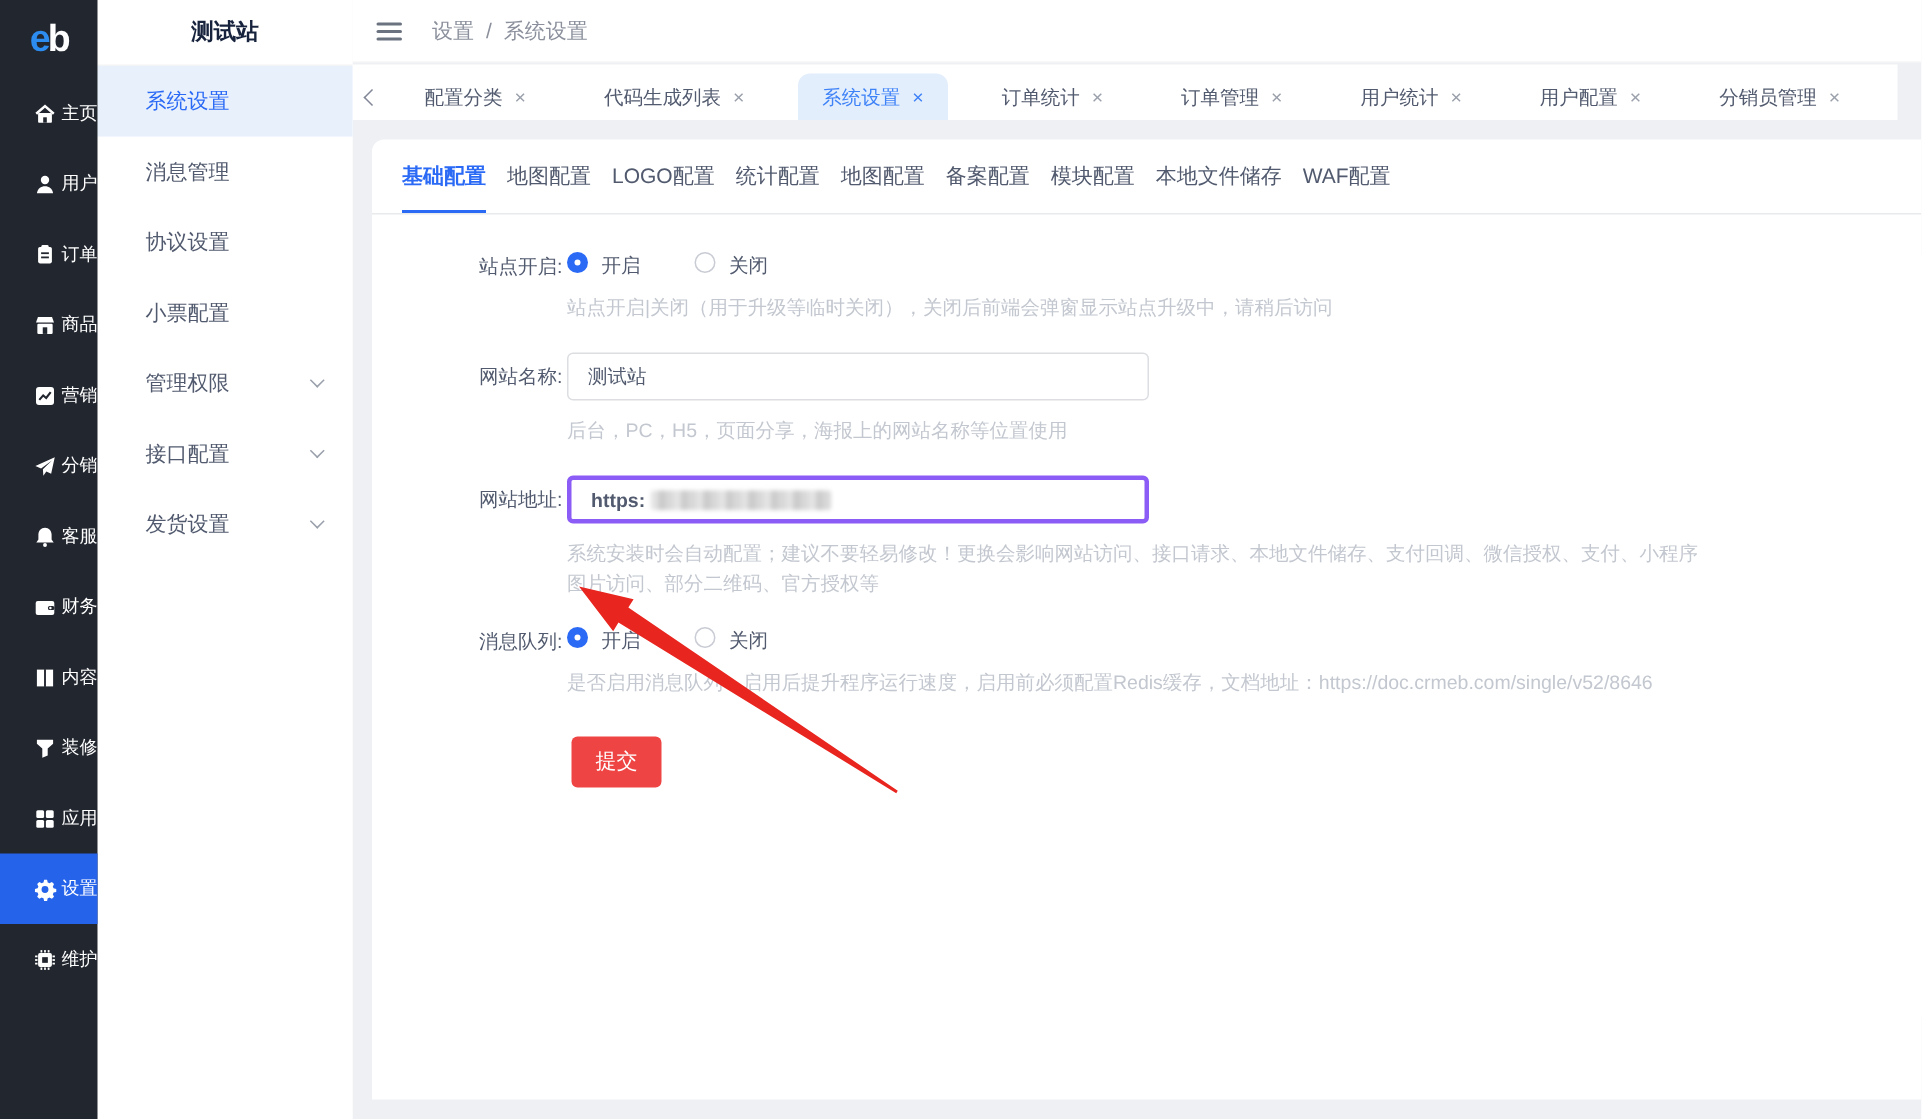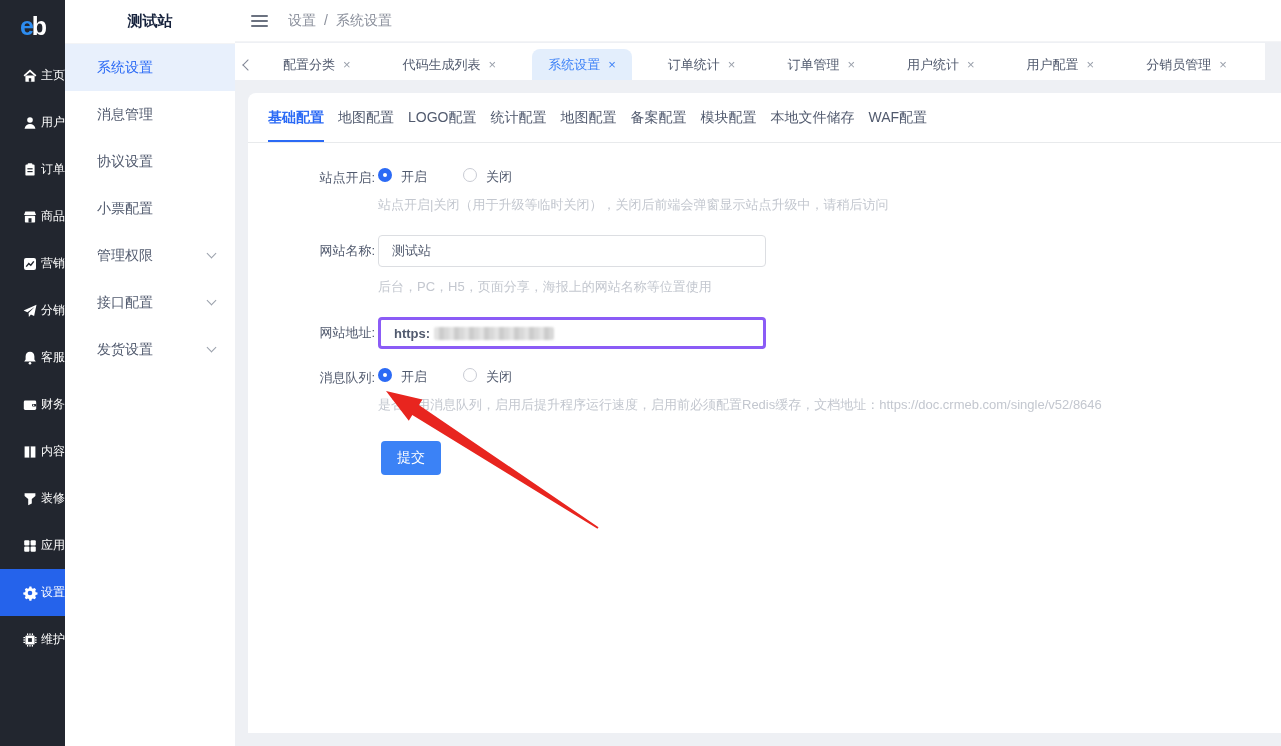--- a/index.html
+++ b/index.html
@@ -54,21 +54,21 @@
   .radio.on { background:#2b6af5; }
   .radio.on::after { content:""; position:absolute; left:5px; top:5px; width:4px; height:4px; border-radius:50%; background:#fff; }
   .radio.off { background:#fff; border:1px solid #c9ccd4; }
   .radio-label { font-size:13px; color:#515a6e; margin-left:9px; cursor:pointer; }
   .radio-pair + .radio-pair { margin-left:36px; }
   .radio-pair { display:flex; align-items:flex-start; }
   .hint { font-size:13px; color:#c3c7cf; margin-top:10px; line-height:20px; max-width:758px; }
   .text-input { width:388px; height:32px; border:1px solid #dcdee2; border-radius:4px; padding:0 13px; font-size:13px; color:#515a6e; outline:none; background:#fff; }
   .fake-input { width:388px; height:32px; border:3px solid #8b5cf6; border-radius:4px; padding:0 13px; display:flex; align-items:center; gap:4px; font-size:13px; color:#515a6e; font-weight:bold; cursor:text; }
   .masked { width:120px; height:13px; border-radius:2px; background:repeating-linear-gradient(90deg,#e3e3e3 0 5px,#cccccc 5px 10px,#d8d8d8 10px 15px); filter:blur(1.3px); }
-  .submit-btn { margin-left:133px; margin-top:6px; background:#3b82f6; color:#fff; font-size:14px; padding:8px 16px; border:none; border-radius:4px; cursor:pointer; }
+  .submit-btn { margin-left:133px; margin-top:6px; background:#ef4444; color:#fff; font-size:14px; padding:8px 16px; border:none; border-radius:4px; cursor:pointer; }
 
   #arrow-overlay { position:absolute; left:370px; top:382px; width:235px; height:155px; z-index:20; pointer-events:none; }
 </style>
 </head>
 <body>
 
 <div id="iconbar">
   <div class="logo">
     <span class="e">e</span>
       <span class="b">b</span>
@@ -329,20 +329,21 @@
         </div>
       </div>
 
       <div class="form-row">
         <div class="row-label mid">网站地址:</div>
         <div>
           <div class="fake-input">
             <span>https:</span>
             <span class="masked"></span>
           </div>
+          <div class="hint">系统安装时会自动配置；建议不要轻易修改！更换会影响网站访问、接口请求、本地文件储存、支付回调、微信授权、支付、小程序图片访问、部分二维码、官方授权等</div>
         </div>
       </div>
 
       <div class="form-row">
         <div class="row-label top">消息队列:</div>
         <div>
           <div class="radio-group">
             <span class="radio-pair">
                 <span class="radio on"></span>
                 <span class="radio-label">开启</span>

